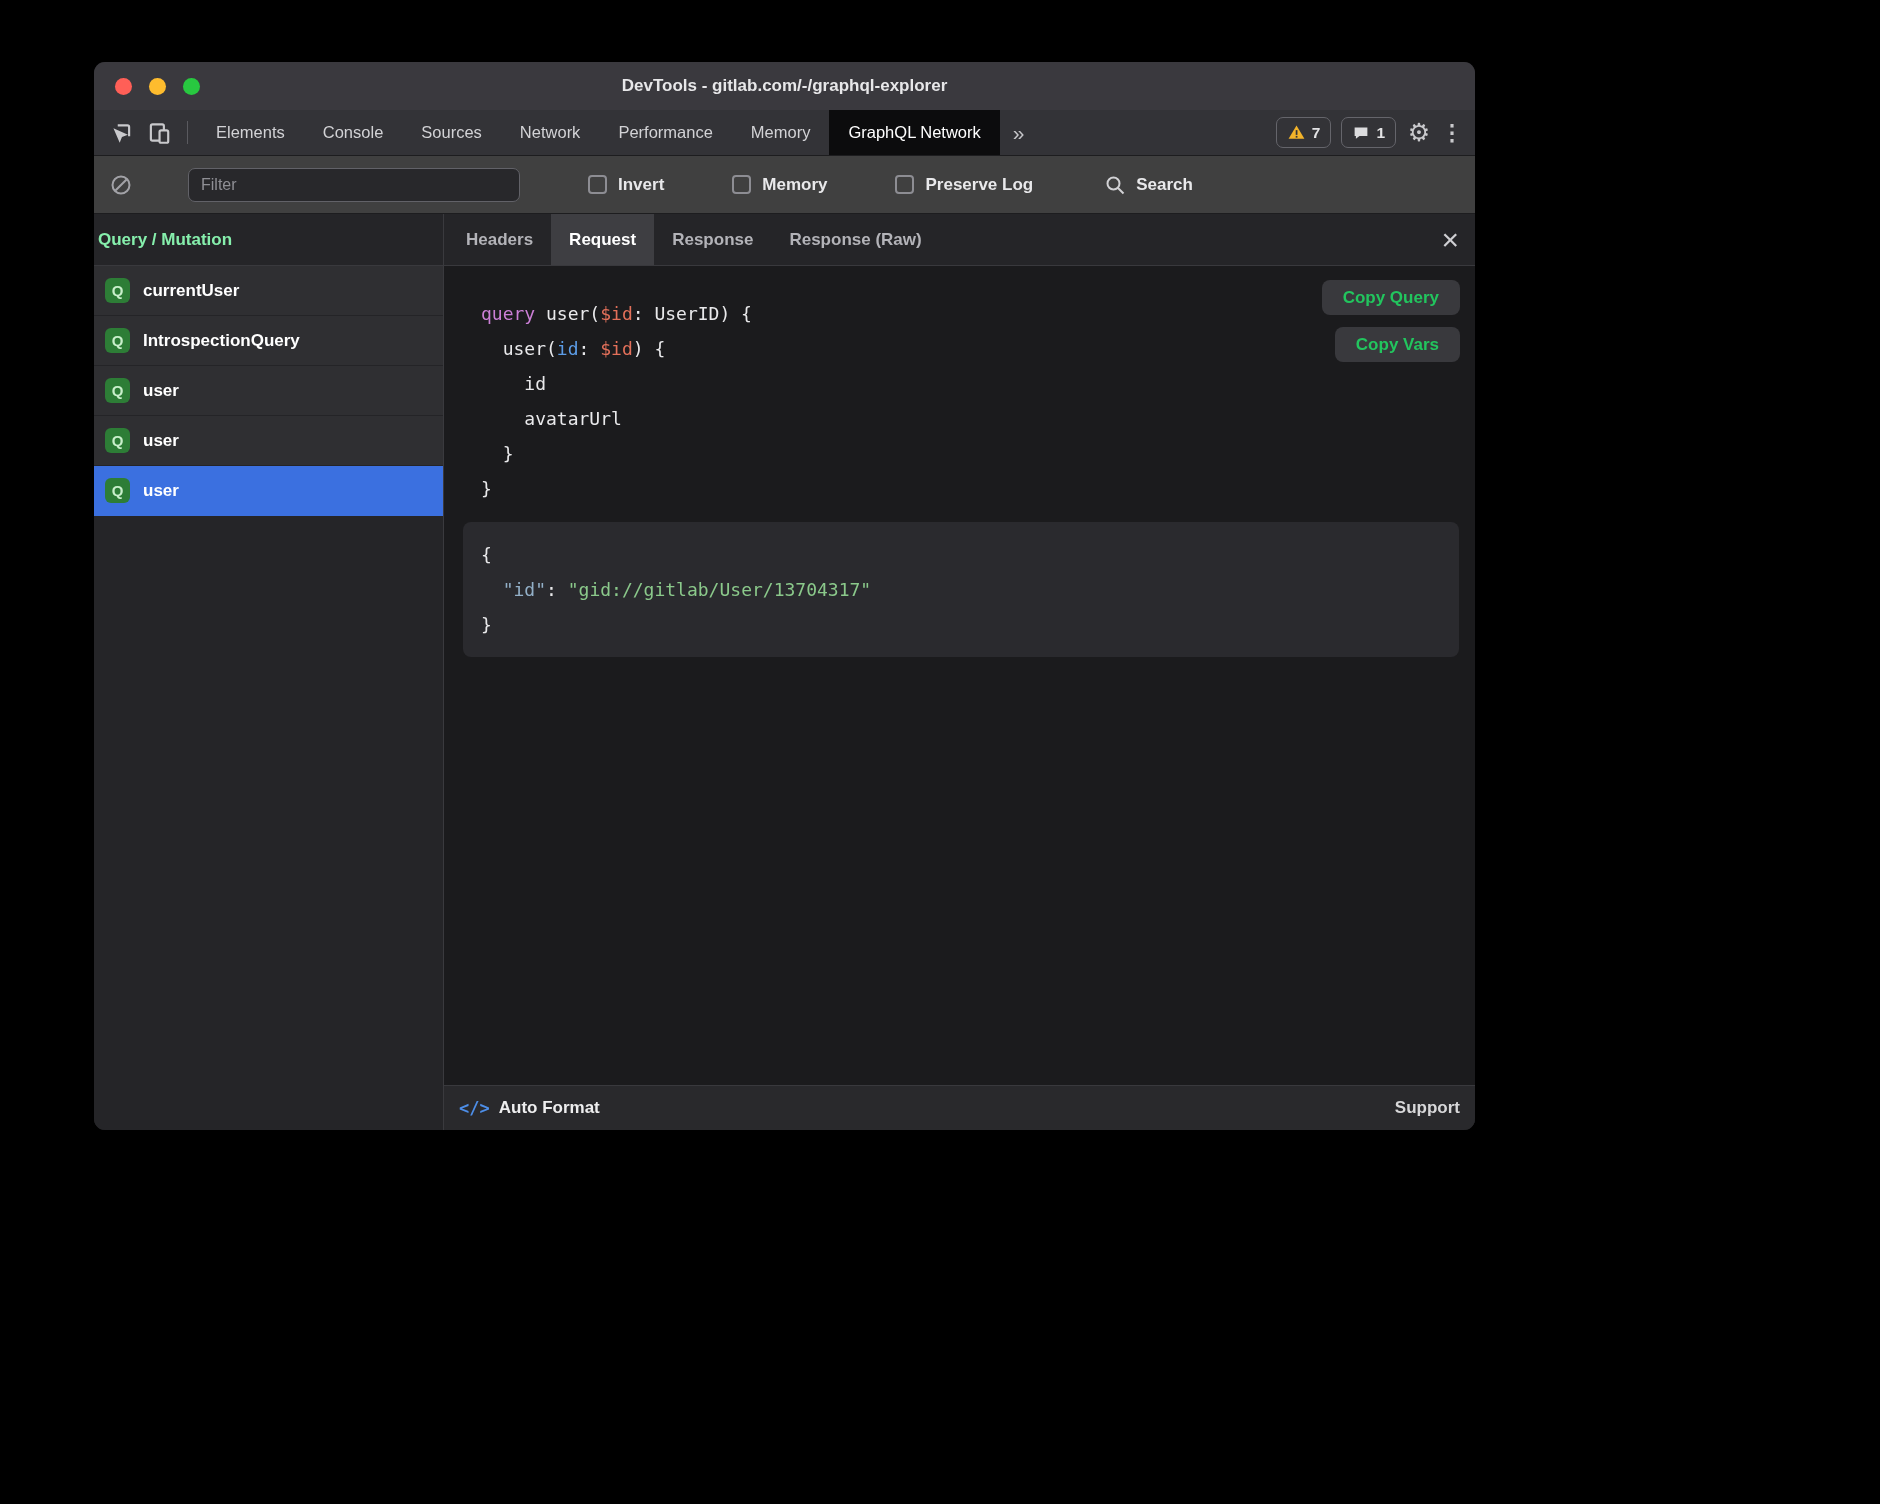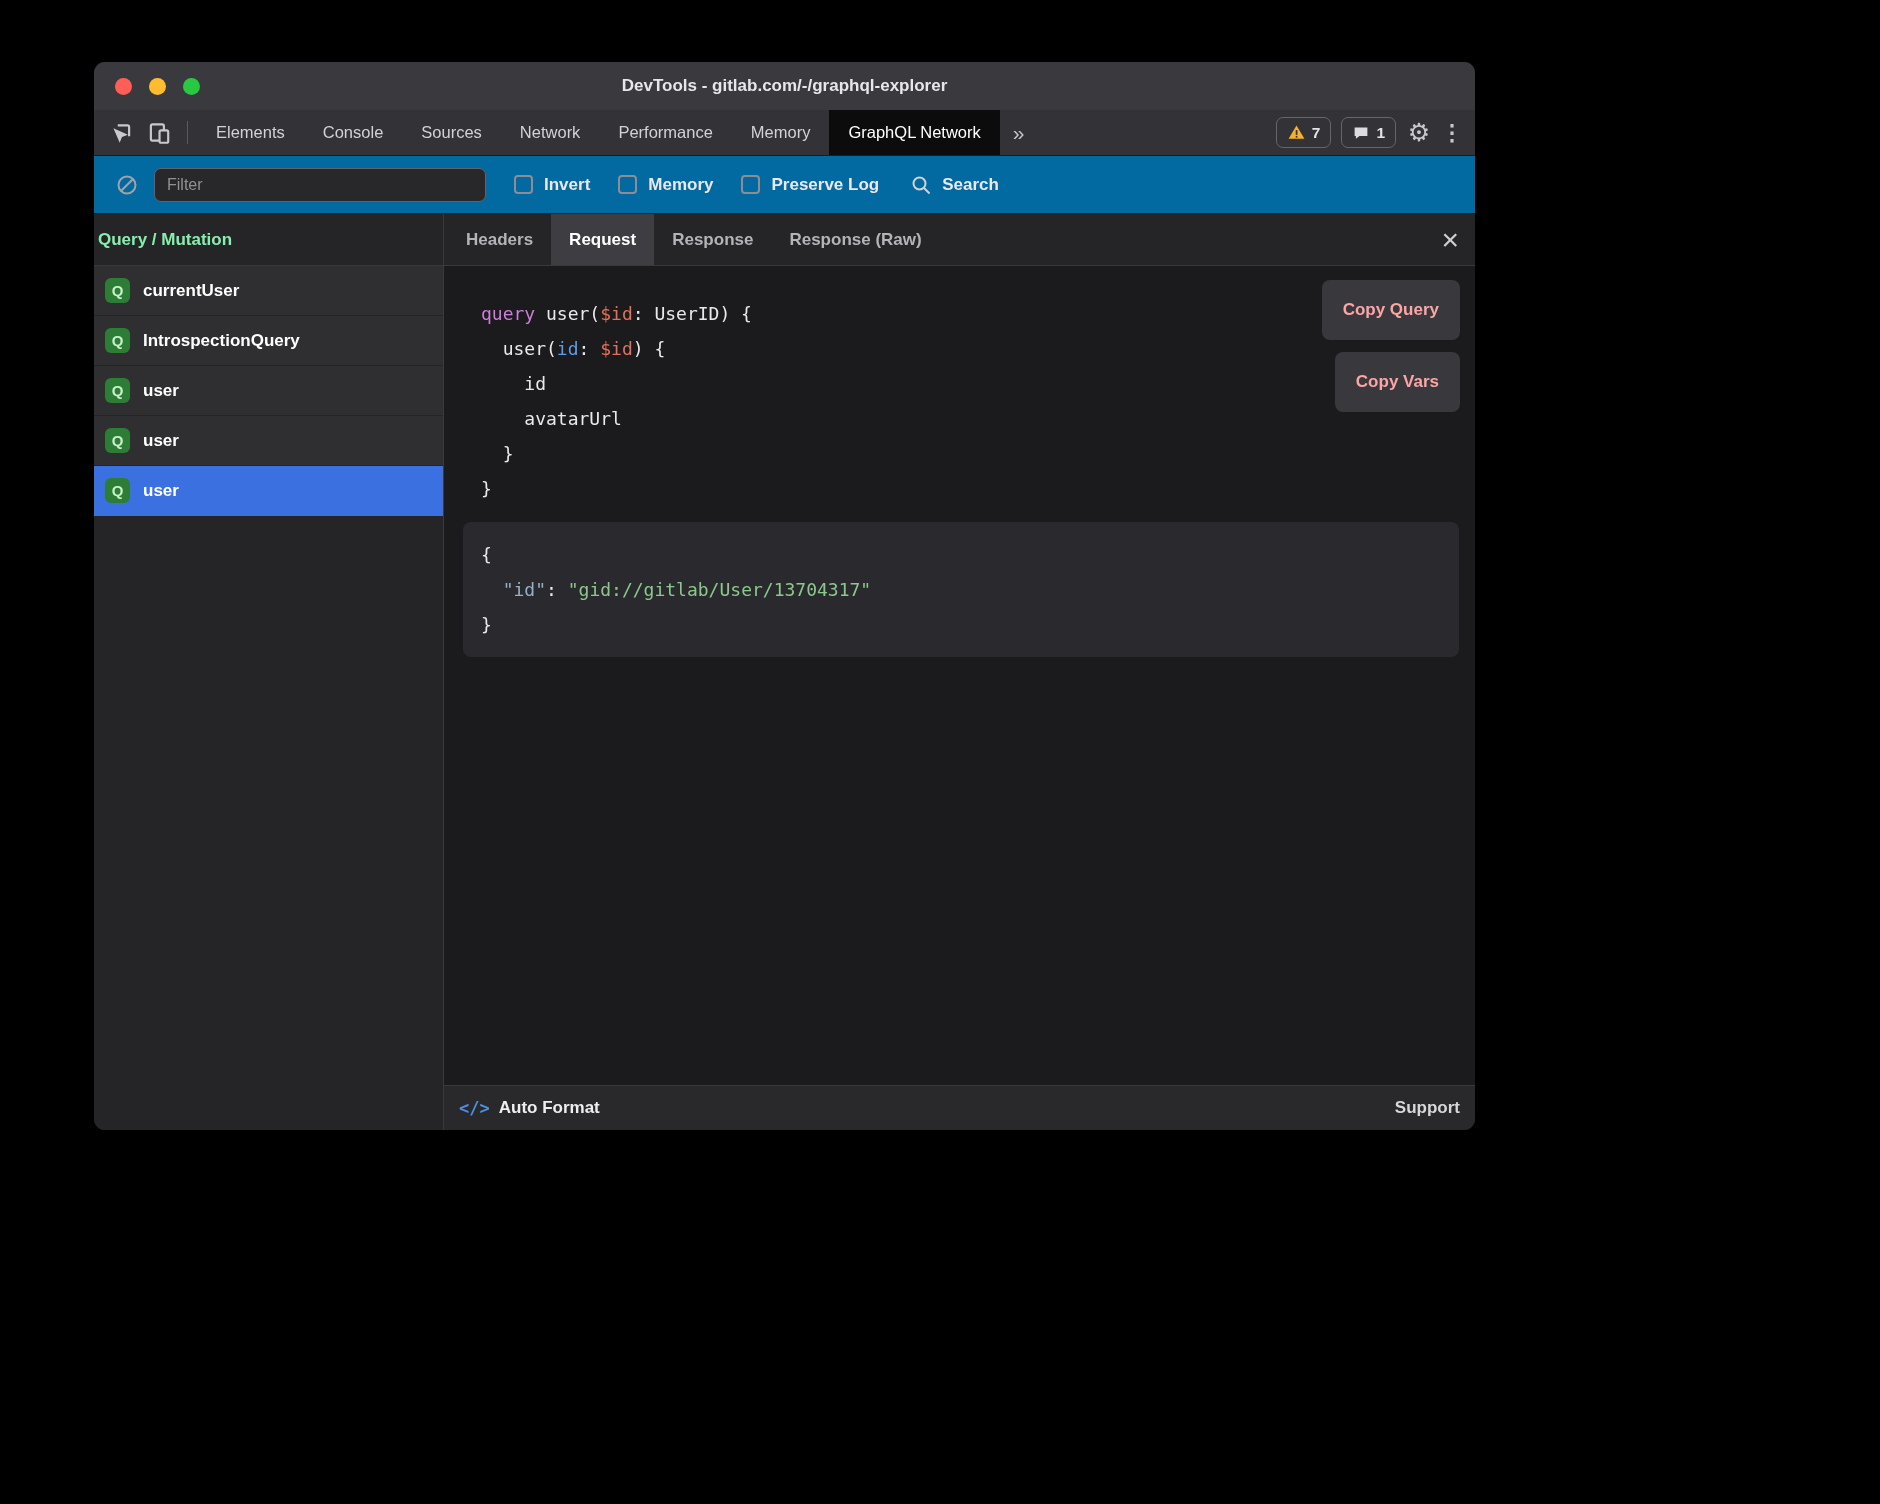--- a/index.html
+++ b/index.html
@@ -25,22 +25,22 @@
   .main-tab { display:flex; align-items:center; padding:0 19px; color:#d2d2d5; font-size:16.5px; cursor:pointer; }
   .main-tab.active { background:#0c0c0d; color:#ffffff; }
   .main-tab.overflow { padding:0 13px; font-size:21px; color:#c6c6c9; }
   .right-cluster { margin-left:auto; display:flex; align-items:center; padding-right:8px; }
   .badge-pill { display:flex; align-items:center; gap:6px; border:1px solid #65656b; border-radius:7px;
                 height:31px; padding:0 10px; margin:0 5px; color:#e3e3e5; font-size:15.5px; font-weight:600; cursor:pointer; }
   .glyph-btn { font-size:25px; width:36px; text-align:center; color:#c9c9cc; cursor:pointer; }
   .glyph-btn.kebab { font-size:22px; font-weight:bold; width:30px; }
 
   
-  .filterrow { height:58px; background:#0369a1; border-bottom:1px solid #1d1d1f;
-               display:flex; align-items:center; padding:0 14px; flex:0 0 auto; }
+  .filterrow { height:58px; background:#404040; border-bottom:1px solid #1d1d1f;
+               display:flex; align-items:center; padding:0 8px; flex:0 0 auto;gap:40px; }
   .filter-input { width:332px; height:34px; background:#28282b; border:1px solid #626268; border-radius:7px;
                   color:#e8e8ea; font-size:16px; padding:0 12px; outline:none; margin-left:8px;
                   font-family:"Liberation Sans",sans-serif; }
   .filter-input::placeholder { color:#8f8f95; }
   .check { display:flex; align-items:center; gap:11px; margin-left:28px; color:#e9e9eb; font-weight:600; font-size:17px; cursor:pointer; }
   .checkbox { width:19px; height:19px; border:2px solid #8d8d93; border-radius:4px; background:transparent; }
   .search-toggle { display:flex; align-items:center; gap:9px; margin-left:30px; color:#e9e9eb; font-weight:600; font-size:17px; cursor:pointer; }
 
   
   .content { flex:1; display:flex; min-height:0; }
@@ -59,21 +59,21 @@
 
   
   .detail { flex:1; display:flex; flex-direction:column; background:#1b1b1d; min-width:0; }
   .dtabs { height:52px; background:#252528; border-bottom:1px solid #39393d; display:flex; align-items:stretch; padding-left:4px; flex:0 0 auto; }
   .dtab { display:flex; align-items:center; padding:0 18px; color:#b3b3b8; font-weight:600; font-size:17px; cursor:pointer; }
   .dtab.active { background:#3e3e42; color:#ffffff; }
   .close-x { margin-left:auto; align-self:center; margin-right:16px; color:#cfcfd3; font-size:30px; line-height:1; cursor:pointer; }
 
   .req-body { flex:1; position:relative; padding:30px 16px 0 19px; overflow:hidden; }
   .copy-btns { position:absolute; top:14px; right:15px; display:flex; flex-direction:column; align-items:flex-end; gap:12px; }
-  .copy { background:#39393d; color:#fca5a5; border:none; border-radius:8px; height:60px; padding:0 21px;
+  .copy { background:#39393d; color:#22c55e; border:none; border-radius:8px; height:35px; padding:0 21px;
           font-size:17px; font-weight:600; font-family:"Liberation Sans",sans-serif; cursor:pointer; }
 
   .code-line { white-space:pre; font-family:"DejaVu Sans Mono",monospace; font-size:18px; line-height:35px; color:#e9e9eb; }
   .query-block { padding-left:18px; }
   .vars-box { margin-top:16px; background:#2a2a2e; border-radius:8px; padding:15px 18px; }
   .tk-kw  { color:var(--syntax-keyword,#cb7fd6); }
   .tk-var { color:var(--syntax-variable,#e2705a); }
   .tk-arg { color:var(--syntax-argument,#5c9ce6); }
   .tk-key { color:var(--syntax-key,#93b0c8); }
   .tk-str { color:var(--syntax-string,#8bc98b); }

